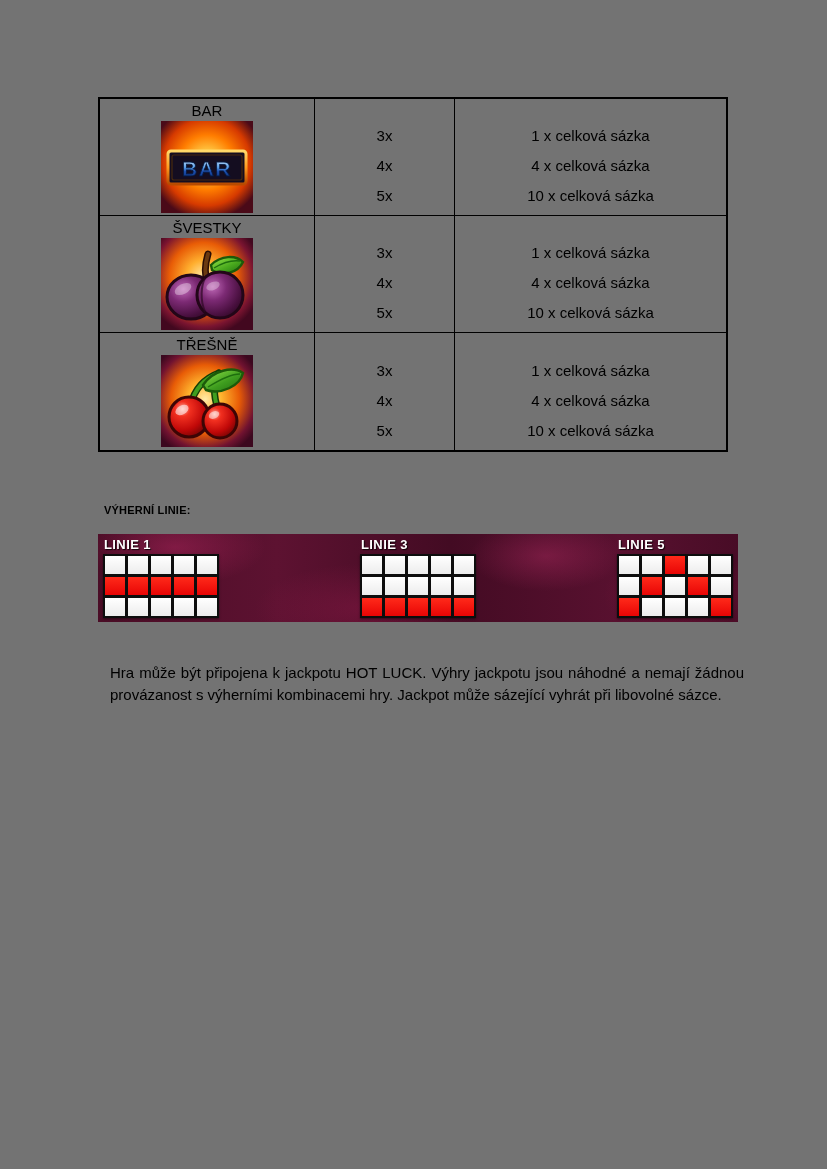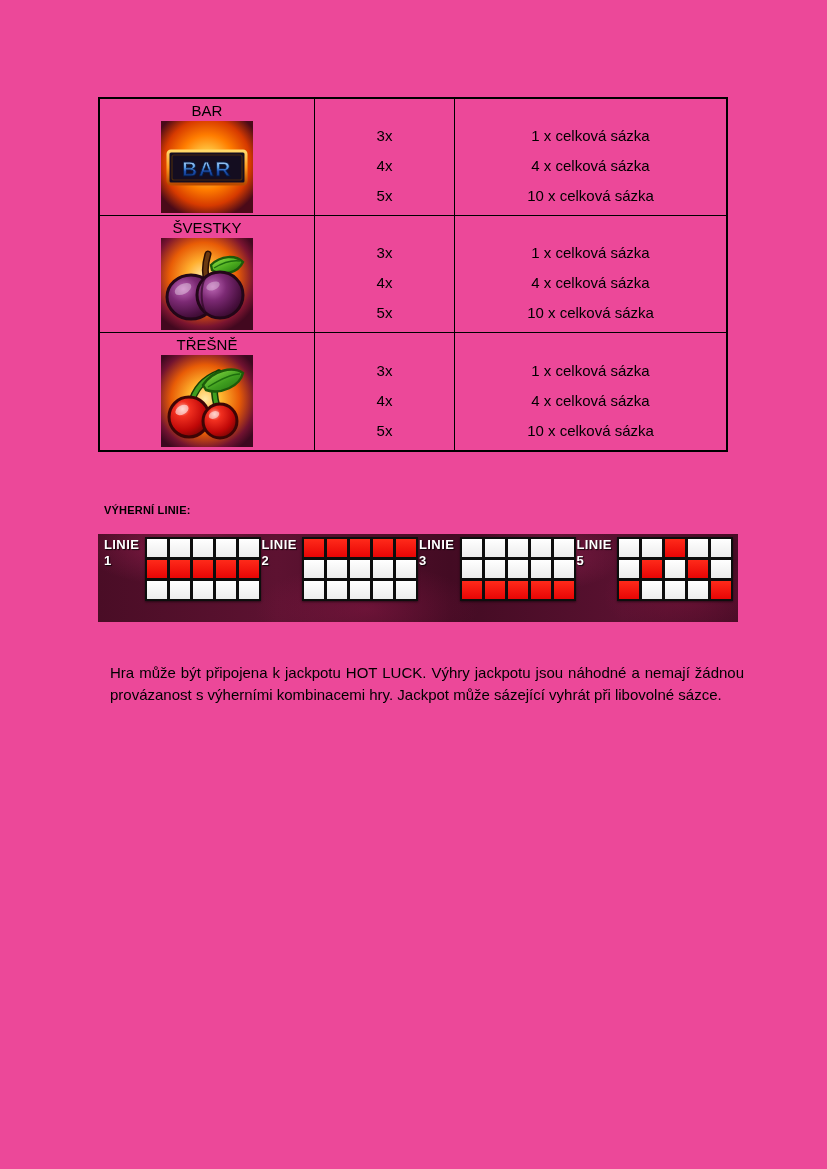--- a/index.html
+++ b/index.html
@@ -1,17 +1,17 @@
 <!DOCTYPE html>
 <html><head>
 <meta charset="utf-8">
 <style>
   html,body{margin:0;padding:0;background:#e8e8e8;}
   .page{
-    position:relative;width:827px;height:1169px;background:#ec4899;
+    position:relative;width:827px;height:1169px;background:#737373;
     font-family:"Liberation Sans",sans-serif;color:#000;overflow:hidden;
     margin:0 auto;
   }
   
   .paytable{
     position:absolute;left:98px;top:97px;width:630px;height:355px;
     border:2px solid #000;box-sizing:border-box;
     display:grid;grid-template-rows:1fr 1fr 1fr;
   }
   .prow{display:grid;grid-template-columns:215px 140px 1fr;border-bottom:1.5px solid #000;min-height:0;}
@@ -31,21 +31,21 @@
     position:absolute;left:98px;top:534px;width:640px;height:88px;box-sizing:border-box;
     display:flex;justify-content:space-between;align-items:flex-start;
     padding:3px 5px 0 5px;
     background:
       radial-gradient(ellipse 130px 55px at 12% 15%, rgba(205,45,110,.38), transparent 70%),
       radial-gradient(ellipse 160px 65px at 42% 85%, rgba(170,30,85,.32), transparent 70%),
       radial-gradient(ellipse 110px 50px at 70% 25%, rgba(215,55,120,.30), transparent 70%),
       radial-gradient(ellipse 120px 60px at 92% 70%, rgba(150,25,70,.35), transparent 70%),
       linear-gradient(90deg,#4a0d26 0%,#5d1231 28%,#430b23 55%,#591130 82%,#480c26 100%);
   }
-  .line{display:flex;flex-direction:row;}
+  .line{display:flex;flex-direction:column;}
   .line-label{
     color:#fff;font-size:13px;font-weight:bold;letter-spacing:0.4px;
     line-height:16px;margin:0 0 1px 1px;text-shadow:1px 1px 1px rgba(0,0,0,.8);
   }
   .grid{
     display:grid;grid-template-columns:repeat(5,20px);grid-auto-rows:18px;
     gap:3px;background:#0d0d0d;padding:2px;width:max-content;
     box-shadow:0 1px 2px rgba(0,0,0,.5);
   }
   .cell{width:20px;height:18px;}
@@ -225,40 +225,20 @@
           <div class="cell on"></div>
           <div class="cell on"></div>
           <div class="cell off"></div>
           <div class="cell off"></div>
           <div class="cell off"></div>
           <div class="cell off"></div>
           <div class="cell off"></div>
         </div>
     </div>
     <div class="line">
-      <div class="line-label">LINIE 2</div>
-      <div class="grid">
-          <div class="cell on"></div>
-          <div class="cell on"></div>
-          <div class="cell on"></div>
-          <div class="cell on"></div>
-          <div class="cell on"></div>
-          <div class="cell off"></div>
-          <div class="cell off"></div>
-          <div class="cell off"></div>
-          <div class="cell off"></div>
-          <div class="cell off"></div>
-          <div class="cell off"></div>
-          <div class="cell off"></div>
-          <div class="cell off"></div>
-          <div class="cell off"></div>
-          <div class="cell off"></div>
-        </div>
-    </div>
-    <div class="line">
       <div class="line-label">LINIE 3</div>
       <div class="grid">
           <div class="cell off"></div>
           <div class="cell off"></div>
           <div class="cell off"></div>
           <div class="cell off"></div>
           <div class="cell off"></div>
           <div class="cell off"></div>
           <div class="cell off"></div>
           <div class="cell off"></div>

